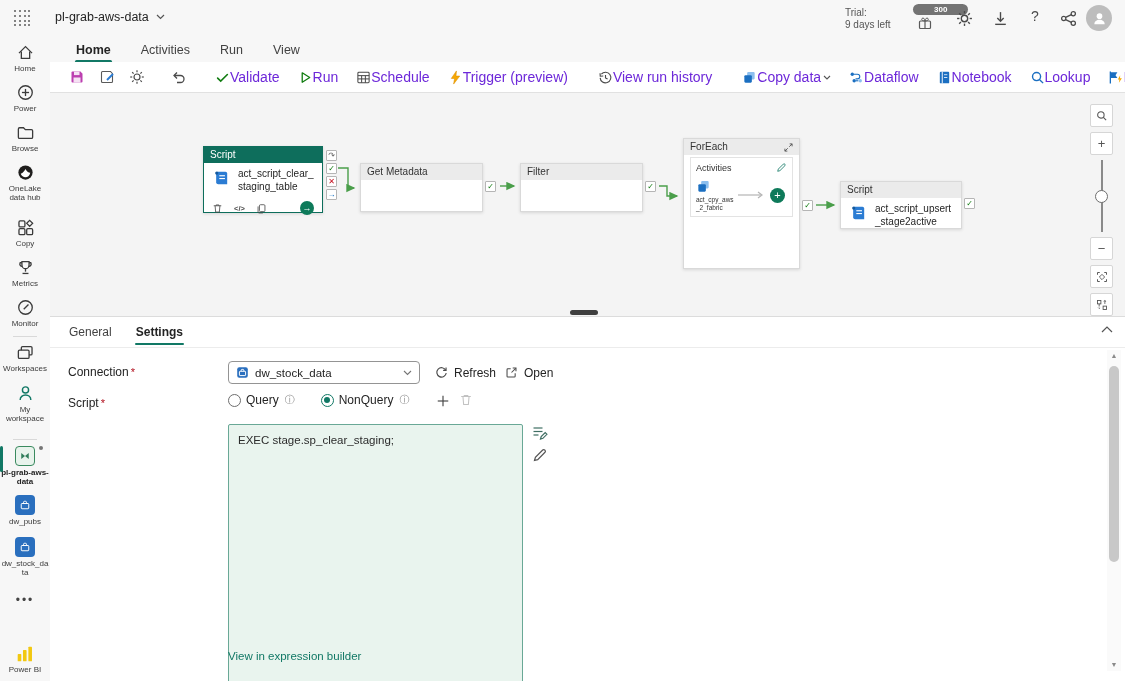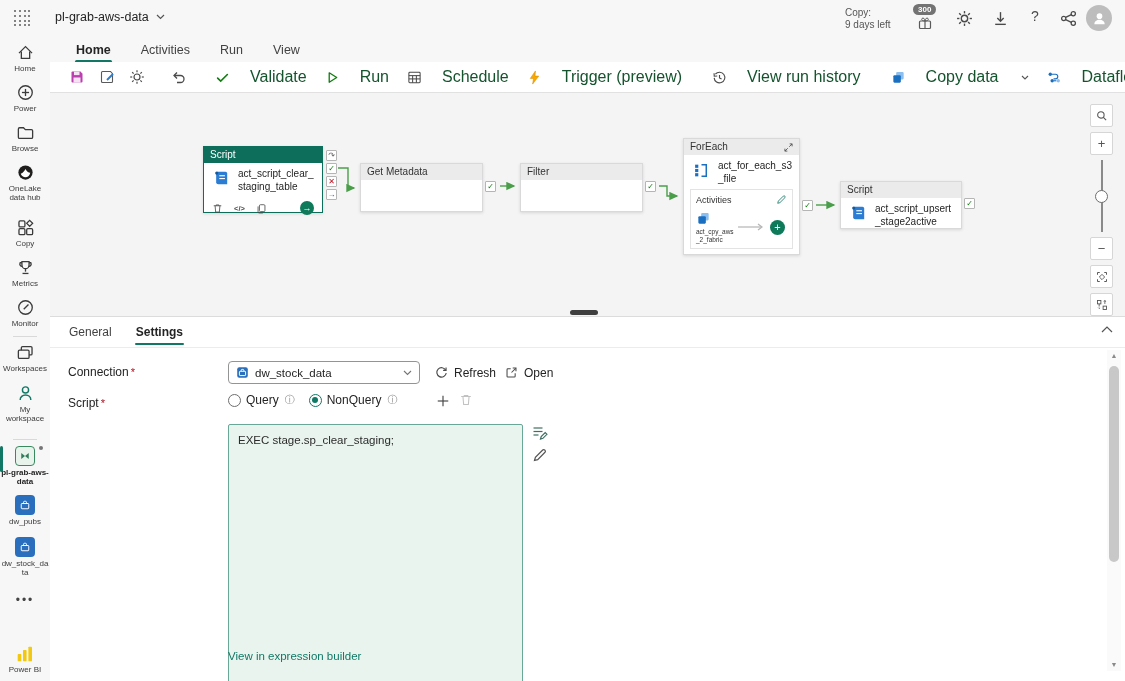--- a/index.html
+++ b/index.html
@@ -14,21 +14,21 @@
   .waffle i{width:2.2px;height:2.2px;background:#5c5c5c;border-radius:50%;}
   .doc-title{position:absolute;left:55px;top:10px;font-size:12.5px;display:flex;align-items:center;gap:7px;}
   .searchbox{position:absolute;left:390px;top:7px;width:345px;height:23px;background:#fff;
     border:1px solid #d1d1d1;border-radius:4px;display:flex;align-items:center;padding:0 8px;gap:6px;}
   .searchbox input{border:none;outline:none;background:transparent;font-size:12px;width:100%;
     font-family:"Liberation Sans",sans-serif;color:#242424;}
   .searchbox input::placeholder{color:#616161;}
   .trial{position:absolute;left:845px;top:7px;font-size:10px;line-height:12px;color:#555;}
   .badge-wrap{position:absolute;left:911px;top:4px;width:30px;height:28px;}
   .badge-pill{position:absolute;left:2px;top:0;background:#737373;color:#fff;font-size:8px;font-weight:bold;
-    padding:1px 5px;border-radius:7px;}
+    padding:1px 21px;border-radius:7px;}
   .top-ic{position:absolute;top:10px;width:17px;height:17px;color:#4a4a4a;cursor:pointer;}
   .help-q{position:absolute;top:8px;font-size:14px;color:#4a4a4a;cursor:pointer;}
   .avatar{position:absolute;left:1086px;top:5px;width:26px;height:26px;border-radius:50%;background:#bdbdbd;
     display:flex;align-items:center;justify-content:center;cursor:pointer;}
 
   
   .rail{position:absolute;left:0;top:37px;width:50px;height:644px;background:#f7f7f7;}
   .rail-item{position:absolute;left:0;width:50px;display:flex;flex-direction:column;align-items:center;cursor:pointer;}
   .rail-item .lbl{font-size:8px;color:#3b3b3b;text-align:center;line-height:1.15;margin-top:2px;width:48px;word-wrap:break-word;}
   .rail-item.sel .lbl{font-weight:bold;color:#242424;}
@@ -41,22 +41,22 @@
   
   .tabrow{position:absolute;left:50px;top:37px;width:1075px;height:25px;background:#f7f7f7;
     display:flex;align-items:center;gap:28px;padding-left:25px;font-size:12.5px;}
   .rtab{position:relative;color:#424242;cursor:pointer;padding:3px 1px;}
   .rtab.active{font-weight:bold;color:#242424;}
   .rtab.active::after{content:'';position:absolute;left:0;right:0;bottom:-3px;height:3px;background:#117865;border-radius:2px;}
 
   
   .toolbar{position:absolute;left:50px;top:62px;width:1075px;height:31px;background:#fff;
     border-bottom:1px solid #e1e1e1;display:flex;align-items:center;padding-left:13px;gap:2px;}
-  .tb-btn{display:flex;align-items:center;gap:20px;padding:0 8px;height:24px;font-size:16px;
-    color:#14532d;border-radius:3px;cursor:pointer;white-space:nowrap;}
+  .tb-btn{display:flex;align-items:center;gap:0;padding:0 8px;height:24px;font-size:14px;
+    color:#6d28d9;border-radius:3px;cursor:pointer;white-space:nowrap;}
   .tb-ic-only{padding:0 6px;}
   .tb-sep{width:1px;height:20px;background:#e0e0e0;margin:0 5px;}
   .chev{margin-left:2px;}
 
   
   .canvas{position:absolute;left:50px;top:93px;width:1075px;height:223px;background:#f4f4f4;overflow:hidden;}
   .wires{position:absolute;left:0;top:0;z-index:0;}
   .node{position:absolute;background:#fff;border:1px solid #d9d9d9;box-shadow:0 1px 3px rgba(0,0,0,.12);z-index:1;}
   .node-header{height:16px;background:#ebebeb;color:#333;font-size:10px;line-height:16px;padding:0 6px;
     display:flex;justify-content:space-between;align-items:center;}
@@ -96,21 +96,21 @@
   .ptab{position:relative;padding:2px 1px;color:#424242;cursor:pointer;}
   .ptab.active{font-weight:bold;color:#242424;}
   .ptab.active::after{content:'';position:absolute;left:0;right:0;bottom:-4px;height:2.5px;background:#117865;border-radius:2px;}
   .phr{position:absolute;left:0;top:30px;width:1075px;border-top:1px solid #ececec;}
   .frm-label{position:absolute;left:18px;font-size:12px;color:#242424;}
   .req{color:#b10e1c;margin-left:2px;font-size:11px;}
   .dropdown{position:absolute;left:178px;top:44px;width:192px;height:23px;border:1px solid #949494;border-radius:4px;
     background:#fff;display:flex;align-items:center;gap:6px;padding:0 7px;font-size:11.5px;cursor:pointer;}
   .dropdown .dval{flex:1;}
   .lnk-btn{position:absolute;display:flex;align-items:center;gap:6px;font-size:12px;color:#242424;cursor:pointer;height:23px;}
-  .radio-row{position:absolute;left:178px;top:76px;display:flex;gap:14px;font-size:12px;}
+  .radio-row{position:absolute;left:178px;top:76px;display:flex;gap:26px;font-size:12px;}
   .radio{display:flex;align-items:center;gap:5px;cursor:pointer;}
   .rdot{width:13px;height:13px;border-radius:50%;border:1px solid #6e6e6e;background:#fff;position:relative;}
   .rdot.on{border:1.5px solid #117865;}
   .rdot.on::after{content:'';position:absolute;left:2.5px;top:2.5px;width:6px;height:6px;border-radius:50%;background:#117865;}
   .info-i{font-size:10px;color:#8a8a8a;margin-left:1px;}
   .plus-btn{position:absolute;left:383px;top:74px;width:20px;height:20px;color:#444;display:flex;
     align-items:center;justify-content:center;cursor:pointer;}
   .trash-dis{position:absolute;left:409px;top:76px;color:#c2c2c2;}
   .script-area{position:absolute;left:178px;top:107px;width:295px;height:262px;background:#e9f4ee;
     border:1px solid #69a896;border-radius:2px;padding:8px 9px;font-size:11.5px;color:#2c2c2c;resize:none;
@@ -144,21 +144,21 @@
       <i></i>
       <i></i>
   </div>
   <div class="doc-title">
     <span>pl-grab-aws-data</span>
     <svg width="9" height="6" viewBox="0 0 9 6">
         <polyline points="1,1 4.5,4.5 8,1" fill="none" stroke="#555" stroke-width="1.2"></polyline>
       </svg>
   </div>
   <div class="trial">
-    <div>Copy:</div>
+    <div>Trial:</div>
     <div>9 days left</div>
   </div>
   <div class="badge-wrap">
     <svg style="position:absolute;left:6px;top:11px" width="16" height="16" viewBox="0 0 16 16">
         <rect x="2.5" y="6" width="11" height="7.5" rx="1" fill="none" stroke="#5a5a5a" stroke-width="1.2"></rect>
         <line x1="8" y1="6" x2="8" y2="13.5" stroke="#5a5a5a" stroke-width="1.2"></line>
         <path d="M8 6C5.5 6 4 4.8 5 3.5 6 2.4 8 3.5 8 6c0-2.5 2-3.6 3-2.5 1 1.3-.5 2.5-3 2.5z" fill="none" stroke="#5a5a5a" stroke-width="1"></path>
       </svg>
     <span class="badge-pill">300</span>
   </div>
@@ -535,42 +535,29 @@
     <span class="port-single pc-ok" style="top:17px">✓</span>
   </div>
 
   <div class="node" style="left:470px;top:70px;width:123px;height:49px">
     <div class="node-header">
         <span>Filter</span>
       </div>
     <span class="port-single pc-ok" style="top:17px">✓</span>
   </div>
 
-  <div class="node" style="left:633px;top:45px;width:117px;height:117px">
+  <div class="node" style="left:633px;top:45px;width:117px;height:131px">
     <div class="node-header">
       <span>ForEach</span>
       <svg width="9" height="9" viewBox="0 0 10 10">
           <g fill="none" stroke="#555" stroke-width="1">
             <path d="M9 1 5.8 4.2M9 1H6.3M9 1v2.7"></path>
             <path d="M1 9l3.2-3.2M1 9h2.7M1 9V6.3"></path>
           </g>
         </svg>
-    </div>
-    <div class="node-body" style="padding-bottom:2px">
-      <span class="node-icon">
-        <svg width="17" height="17" viewBox="0 0 16 16">
-            <g fill="#1b6fc1">
-              <rect x="2" y="2.5" width="3" height="3"></rect>
-              <rect x="2" y="6.5" width="3" height="3"></rect>
-              <rect x="2" y="10.5" width="3" height="3"></rect>
-            </g>
-            <path d="M8 2.5h4.5v11H8" fill="none" stroke="#1b6fc1" stroke-width="1.4"></path>
-          </svg>
-      </span>
-      <span class="node-name">act_for_each_s3_file</span>
     </div>
     <div class="activities-box">
       <div class="act-head">
         <span>Activities</span>
         <svg width="11" height="11" viewBox="0 0 16 16">
             <path d="M2.5 13.5l.9-3.2 7.3-7.3a1.4 1.4 0 0 1 2 0l.3.3a1.4 1.4 0 0 1 0 2l-7.3 7.3z" fill="none" stroke="#117865" stroke-width="1.2"></path>
           </svg>
       </div>
       <div class="act-content">
         <div class="child-act">

